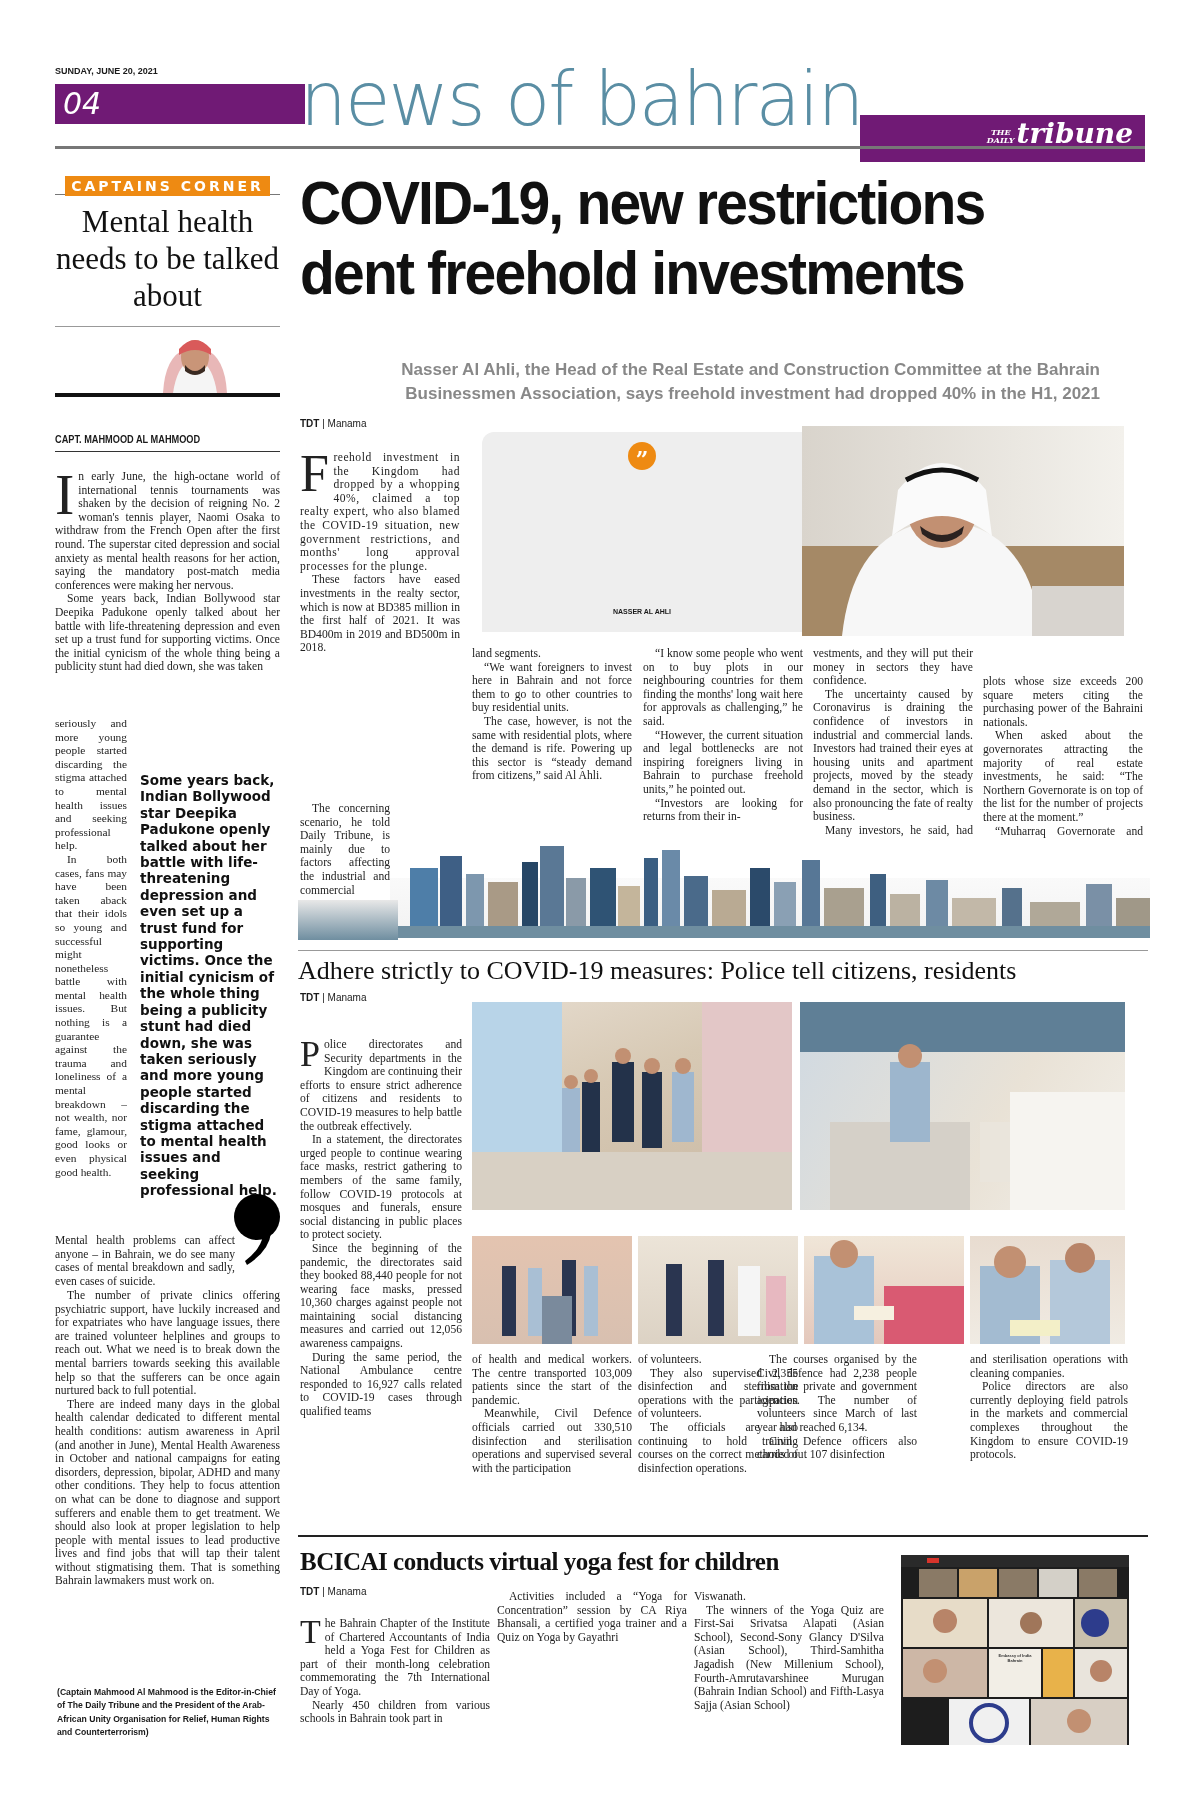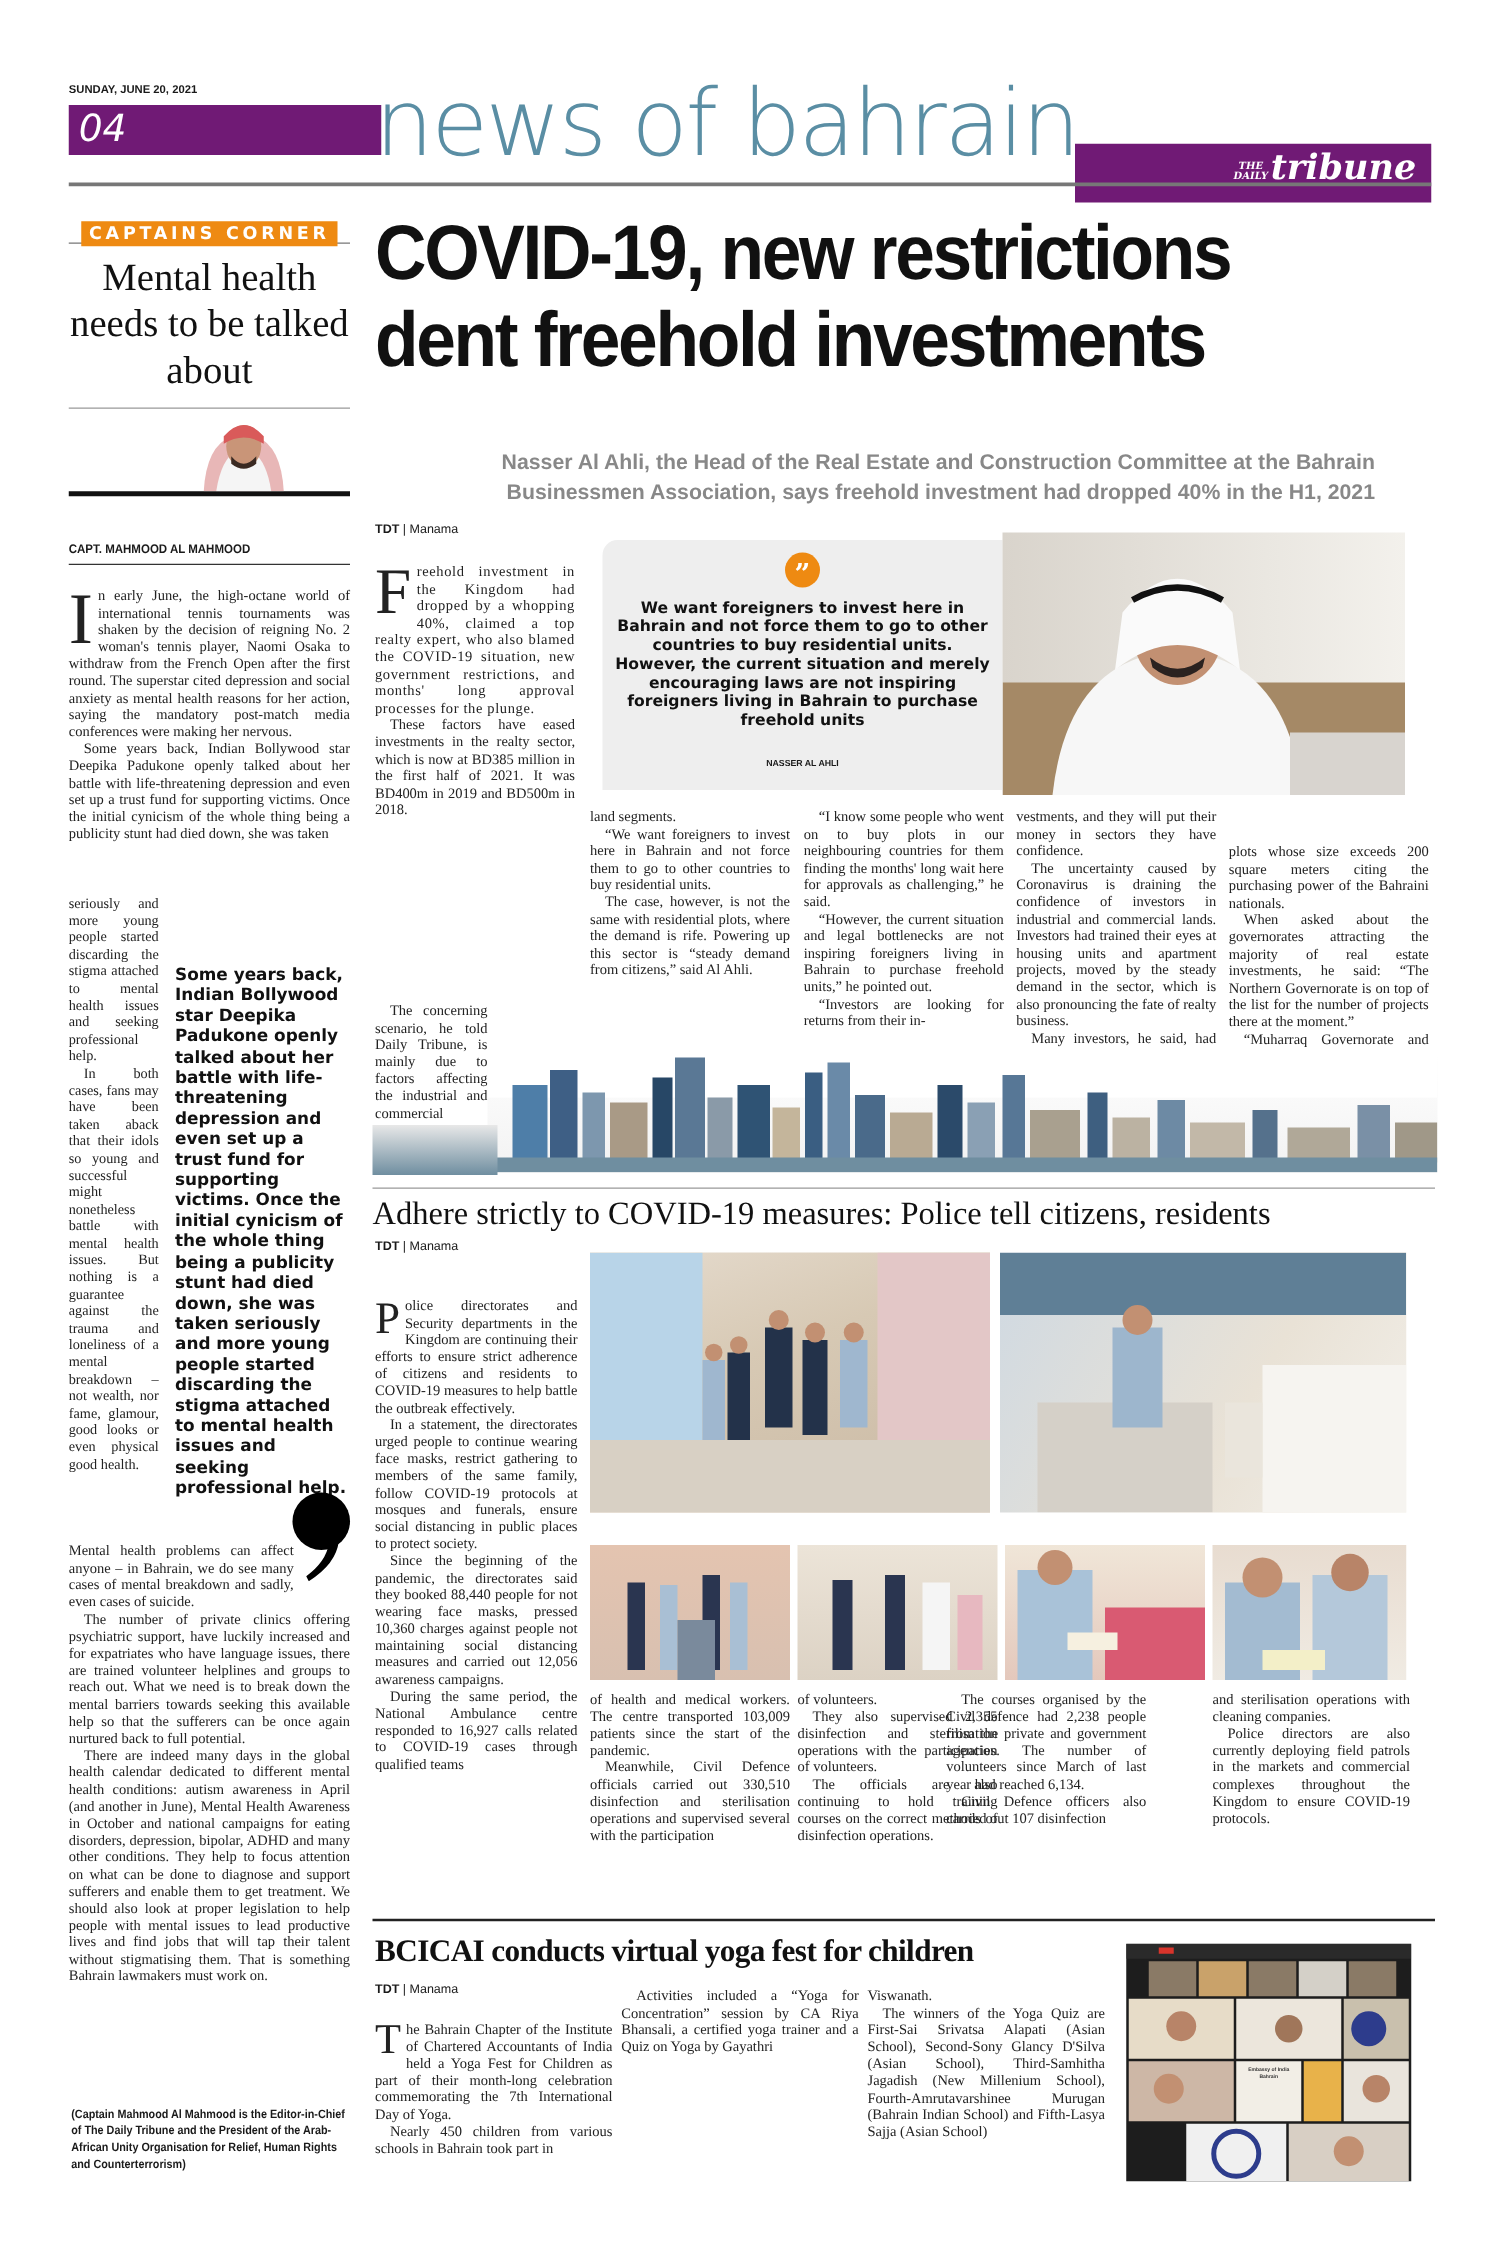--- a/index.html
+++ b/index.html
@@ -96,21 +96,20 @@
 
 <div class="abs h1" style="left:300px;top:168px;width:900px;">
   <div>COVID-19, new restrictions</div>
   <div>dent freehold investments</div>
 </div>
 <div class="abs deck" style="left:320px;top:358px;width:780px;">Nasser Al Ahli, the Head of the Real Estate and Construction Committee at the Bahrain Businessmen Association, says freehold investment had dropped 40% in the H1, 2021</div>
 <div class="abs byline-tdt" style="left:300px;top:418px;"><b>TDT</b> | <span>Manama</span></div>
 
 <div class="abs quote-box" style="left:482px;top:432px;width:320px;height:200px;">
   <div class="quote-icon" style="position:absolute;left:146px;top:10px;">”</div>
-  <div class="quote-text abs" style="left:10px;top:46px;width:300px;">We want foreigners to invest here in Bahrain and not force them to go to other countries to buy residential units. However, the current situation and merely encouraging laws are not inspiring foreigners living in Bahrain to purchase freehold units</div>
   <div class="abs sans" style="left:0;width:320px;top:176px;text-align:center;font-size:7px;font-weight:bold;">NASSER AL AHLI</div>
 </div>
 <div class="abs photo" style="left:802px;top:426px;width:322px;height:210px;background:linear-gradient(90deg,#d9d4cc,#f3f1ec);">
   <svg width="322" height="210" viewBox="0 0 322 210">
     <rect x="0" y="120" width="322" height="90" fill="#a58966"></rect>
     <path d="M40 210 Q50 120 110 100 L170 100 Q230 120 240 210 Z" fill="#f7f7f7"></path>
     <ellipse cx="140" cy="80" rx="36" ry="42" fill="#c29072"></ellipse>
     <path d="M96 64 Q140 10 184 64 L190 110 Q140 70 90 110 Z" fill="#fafafa"></path>
     <path d="M104 54 Q140 34 176 54" stroke="#111" stroke-width="5" fill="none"></path>
     <path d="M118 100 Q140 118 162 100 L160 108 Q140 124 120 108 Z" fill="#2b2220"></path>

